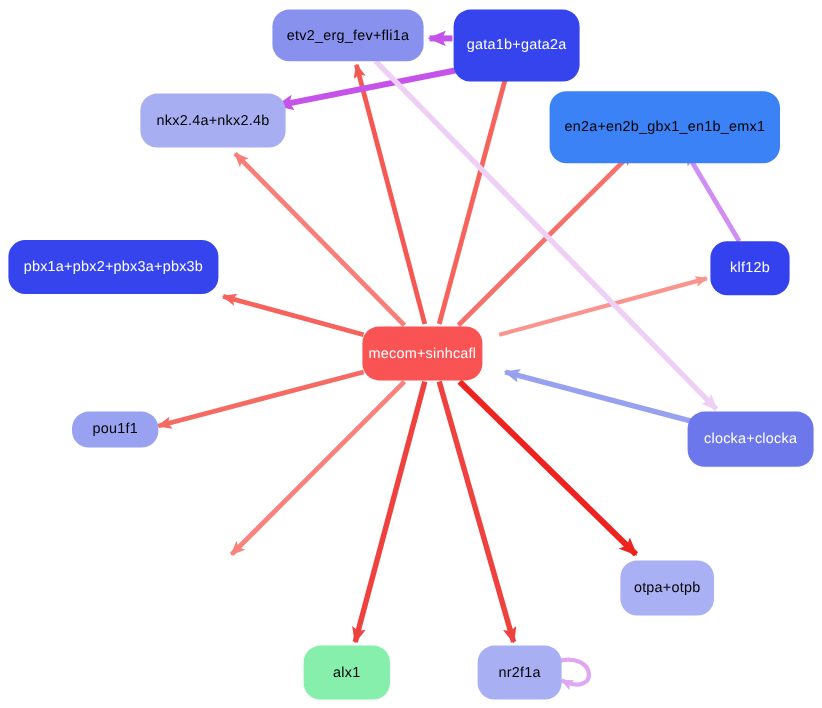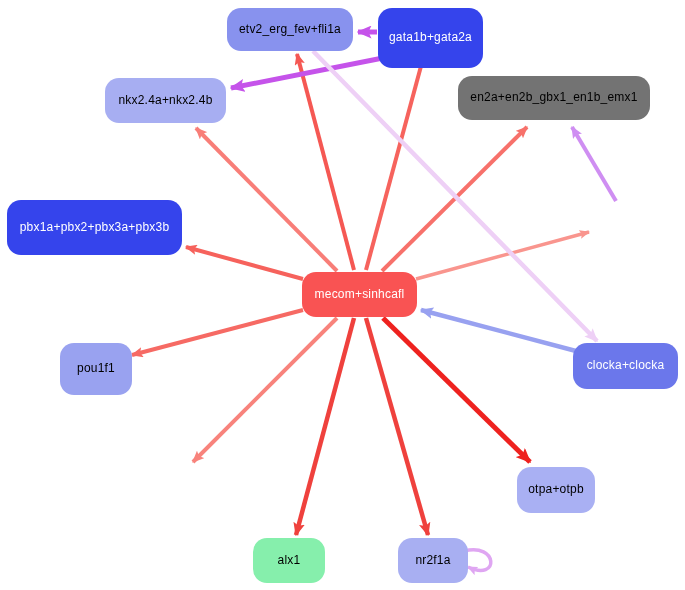--- a/index.html
+++ b/index.html
@@ -117,23 +117,24 @@
       <line x1="377" y1="32" x2="358" y2="32" stroke="#c553ea" stroke-width="5" marker-end="url(#ah11)"></line>
       <line x1="393" y1="56" x2="231" y2="88" stroke="#c553ea" stroke-width="5" marker-end="url(#ah12)"></line>
       <line x1="616" y1="201" x2="572" y2="127" stroke="#cf8ef2" stroke-width="4" marker-end="url(#ah13)"></line>
       <line x1="313" y1="51" x2="597" y2="341" stroke="#eed0f6" stroke-width="4.5" marker-end="url(#ah14)"></line>
       <line x1="576" y1="351" x2="421" y2="310" stroke="#98a1f0" stroke-width="4.5" marker-end="url(#ah15)"></line>
       <path d="M 464 551 C 498 542 500 582 468 567" fill="none" stroke="#dfa6f2" stroke-width="3.5" marker-end="url(#ah16)"></path>
     </svg>
   <div id="node-layer">
       <div class="node" style="left: 227px; top: 8px; width: 126px; height: 43px; background: rgb(136, 146, 238); color: rgb(0, 0, 0);">etv2_erg_fev+fli1a</div>
       <div class="node" style="left: 378px; top: 8px; width: 105px; height: 60px; background: rgb(53, 68, 236); color: rgb(255, 255, 255);">gata1b+gata2a</div>
-      <div class="node" style="left: 105px; top: 78px; width: 121px; height: 45px; background: rgb(167, 174, 242); color: rgb(0, 0, 0);">nkx2.4a+nkx2.4b</div>
-      <div class="node" style="left: 458px; top: 76px; width: 192px; height: 44px; background: #737373; color: rgb(0, 0, 0);">en2a+en2b_gbx1_en1b_emx1</div>
-      <div class="node" style="left: 7px; top: 200px; width: 175px; height: 55px; background: rgb(53, 68, 236); color: rgb(255, 255, 255);">pbx1a+pbx2+pbx3a+pbx3b</div>
-      <div class="node" style="left: 302px; top: 272px; width: 115px; height: 45px; background: rgb(249, 83, 83); color: rgb(255, 255, 255);">mecom+sinhcafl</div>
-      <div class="node" style="left: 60px; top: 343px; width: 72px; height: 52px; background: rgb(153, 162, 240); color: rgb(0, 0, 0);">pou1f1</div>
+      <div class="node" style="left: 117px; top: 78px; width: 121px; height: 45px; background: rgb(167, 174, 242); color: rgb(0, 0, 0);">nkx2.4a+nkx2.4b</div>
+      <div class="node" style="left: 458px; top: 76px; width: 192px; height: 60px; background: #3b82f6; color: rgb(0, 0, 0);">en2a+en2b_gbx1_en1b_emx1</div>
+      <div class="node" style="left: 7px; top: 200px; width: 175px; height: 45px; background: rgb(53, 68, 236); color: rgb(255, 255, 255);">pbx1a+pbx2+pbx3a+pbx3b</div>
+      <div class="node" style="left: 592px; top: 201px; width: 66px; height: 45px; background: rgb(51, 66, 238); color: rgb(255, 255, 255);">klf12b</div>
+      <div class="node" style="left: 302px; top: 272px; width: 100px; height: 45px; background: rgb(249, 83, 83); color: rgb(255, 255, 255);">mecom+sinhcafl</div>
+      <div class="node" style="left: 60px; top: 343px; width: 72px; height: 30px; background: rgb(153, 162, 240); color: rgb(0, 0, 0);">pou1f1</div>
       <div class="node" style="left: 573px; top: 343px; width: 105px; height: 46px; background: rgb(107, 119, 235); color: rgb(255, 255, 255);">clocka+clocka</div>
       <div class="node" style="left: 517px; top: 467px; width: 78px; height: 46px; background: rgb(169, 176, 243); color: rgb(0, 0, 0);">otpa+otpb</div>
       <div class="node" style="left: 253px; top: 538px; width: 72px; height: 45px; background: #86efac; color: rgb(0, 0, 0);">alx1</div>
       <div class="node" style="left: 398px; top: 538px; width: 70px; height: 45px; background: rgb(168, 175, 242); color: rgb(0, 0, 0);">nr2f1a</div>
     </div>
 </div>
 
 </body></html>

